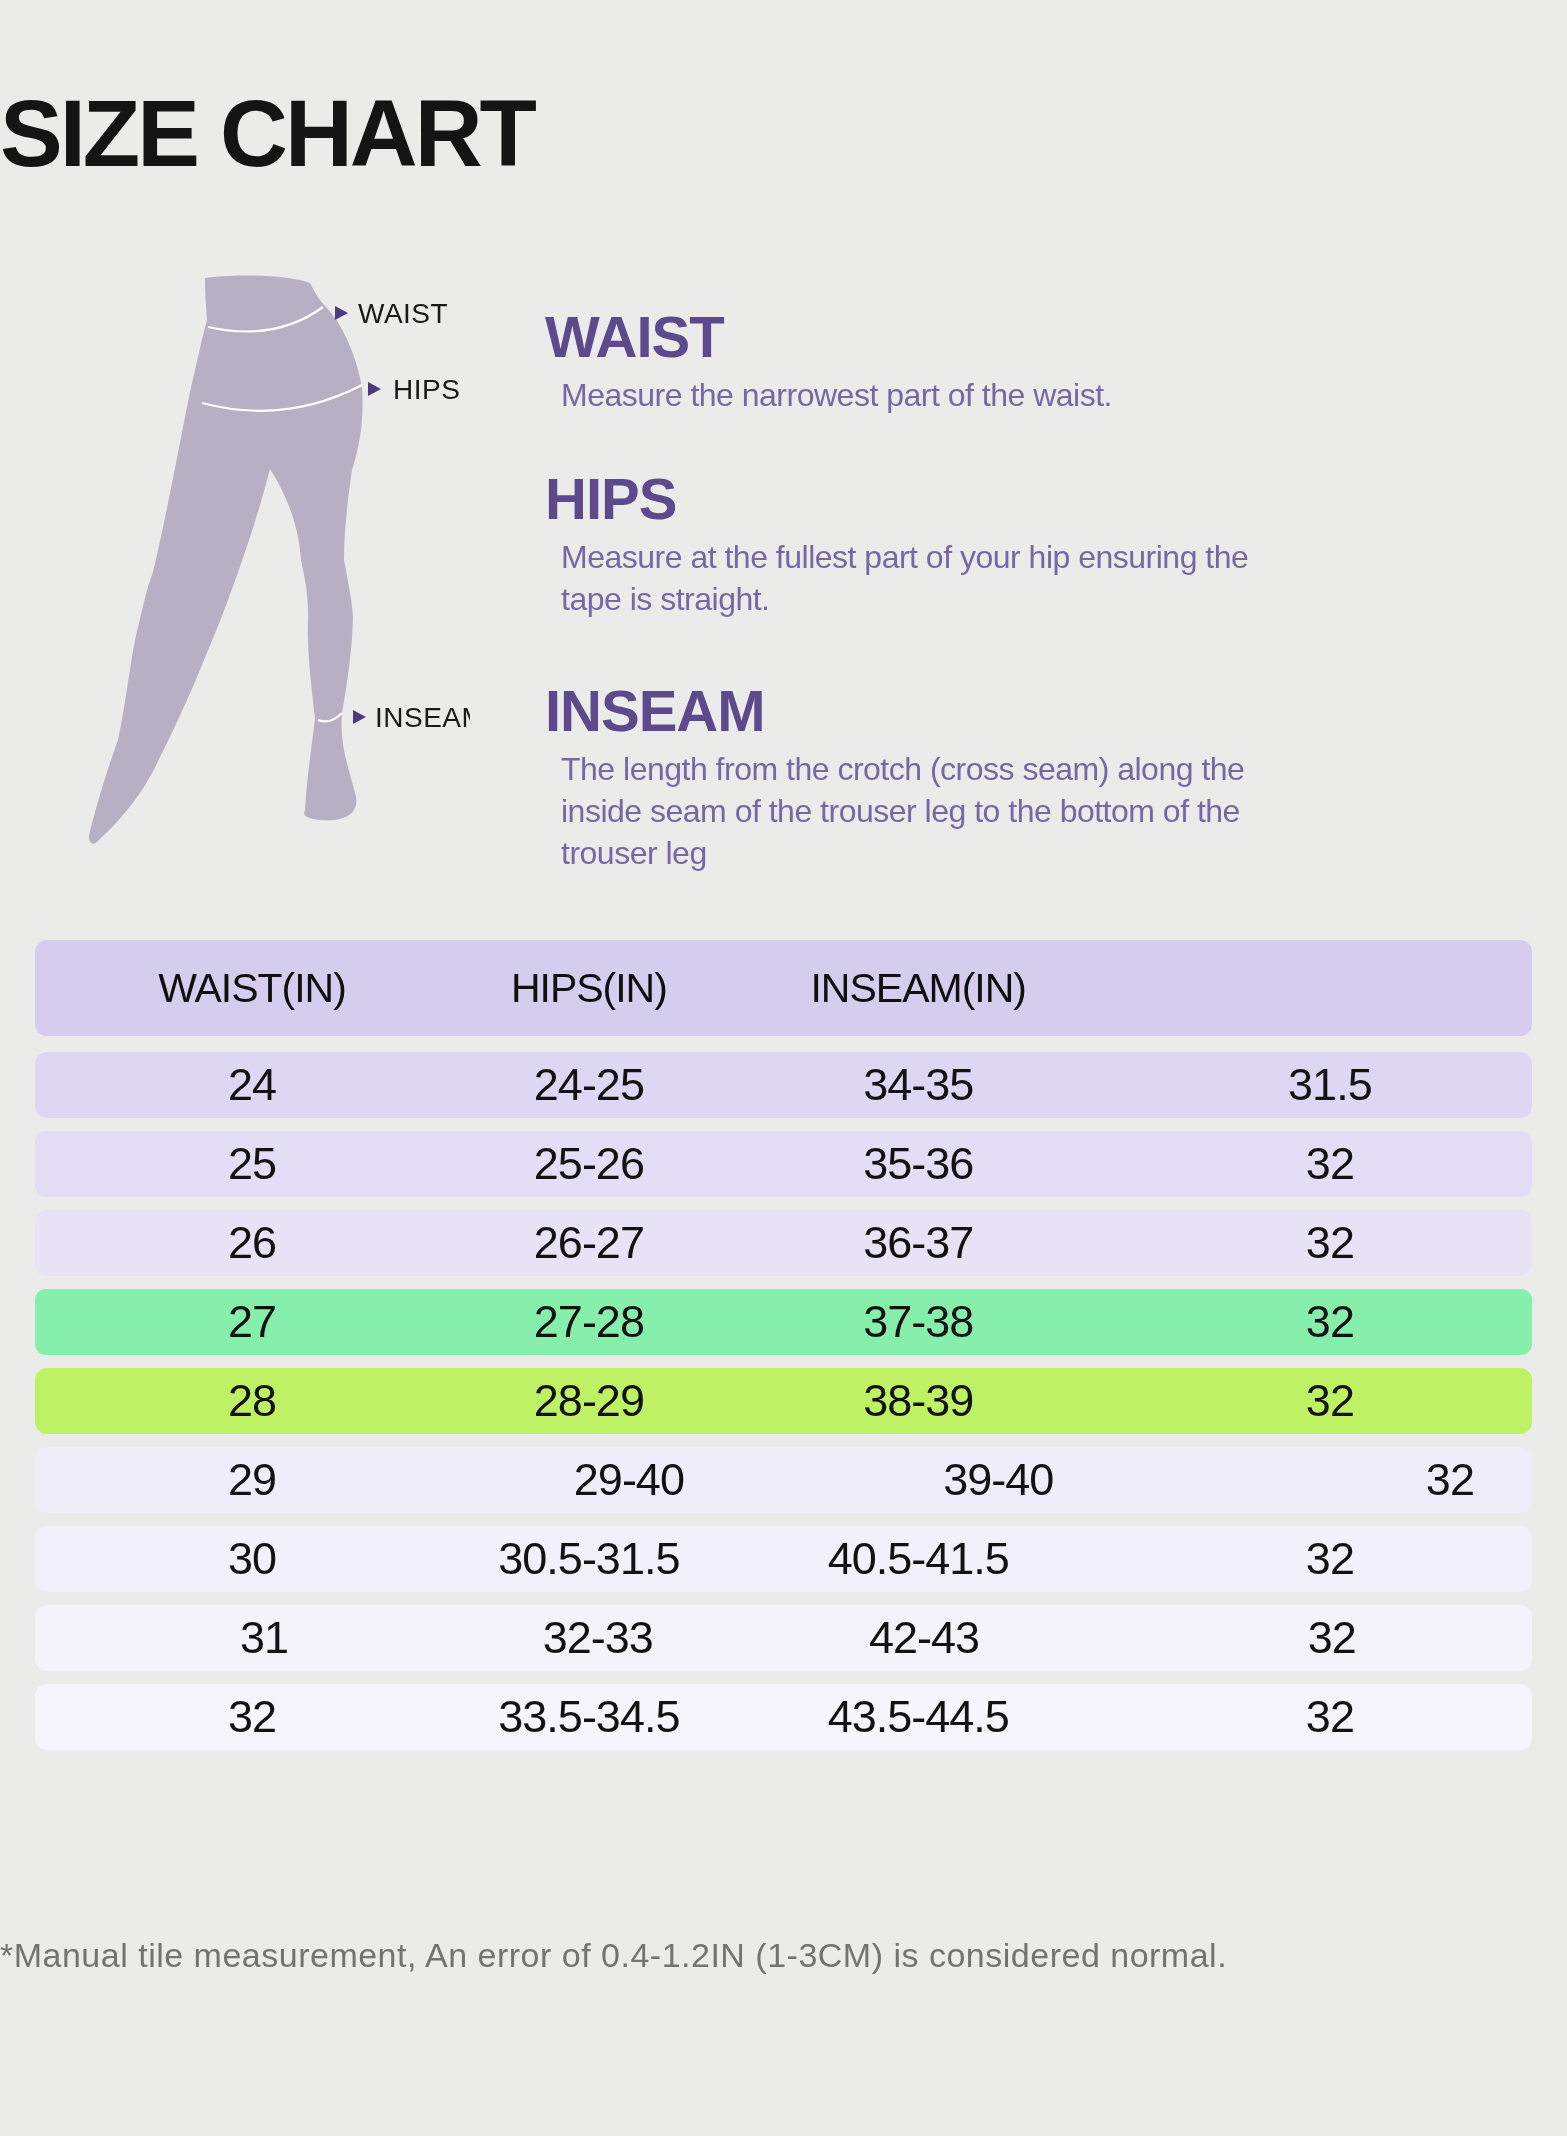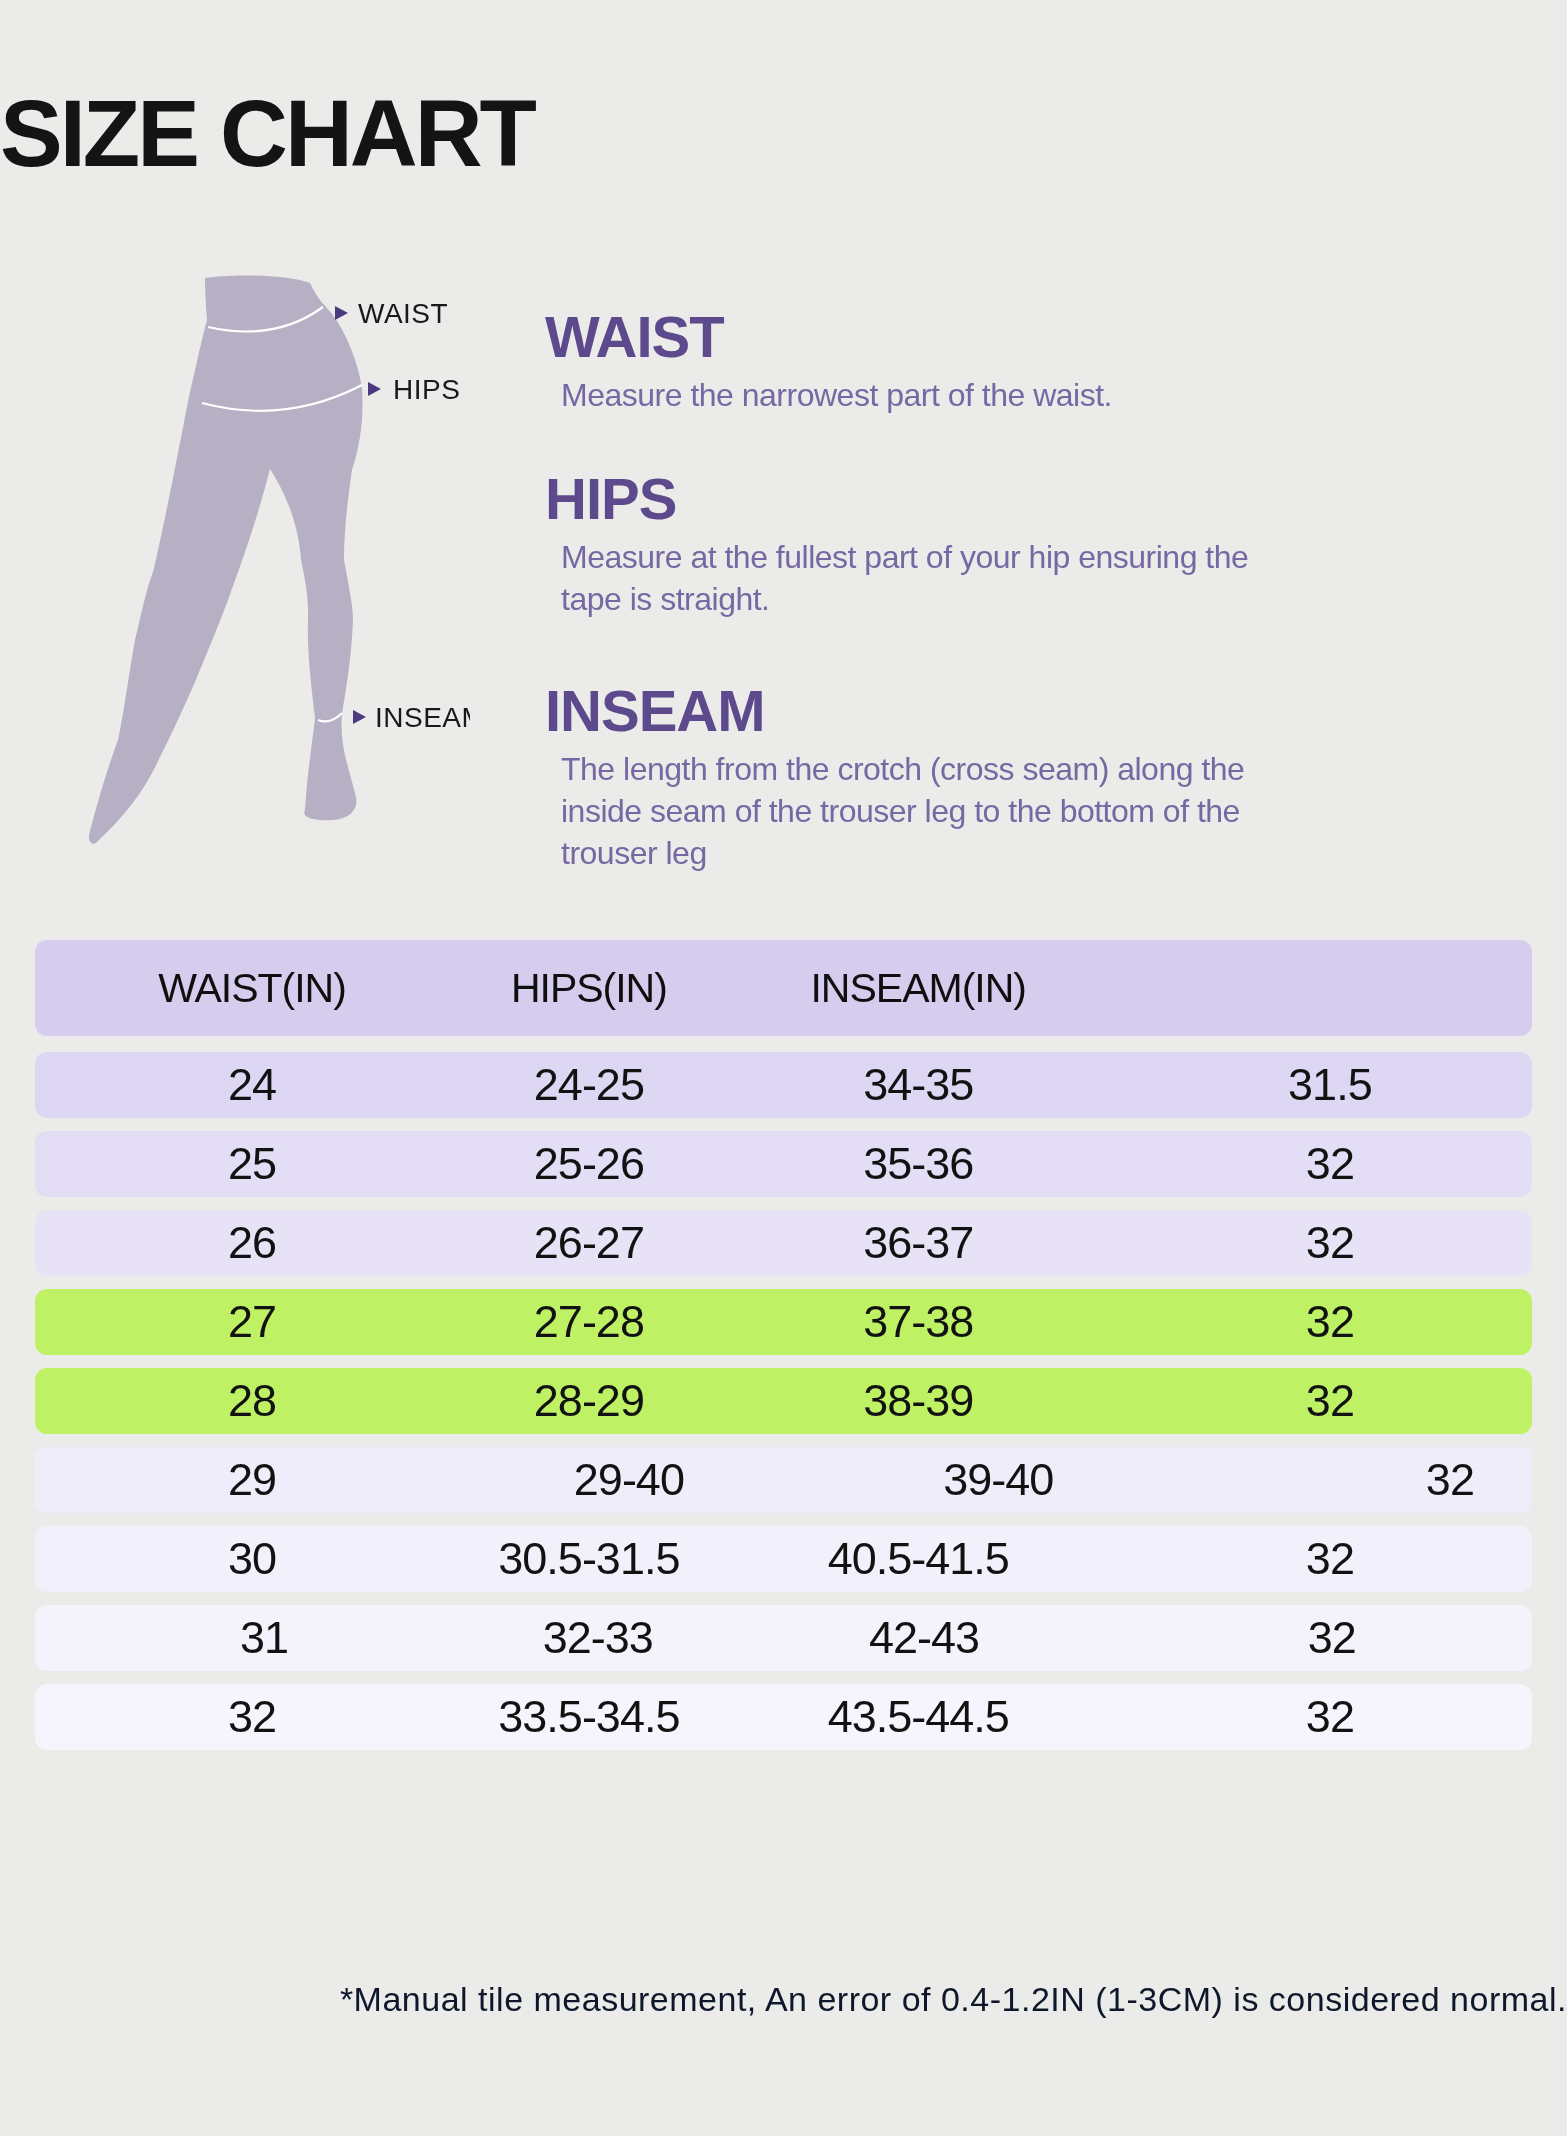--- a/index.html
+++ b/index.html
@@ -35,22 +35,22 @@
     display:grid;grid-template-columns:29% 16% 28% 27%;align-items:center;
     font-size:41px;letter-spacing:-1px;color:#0f0f0f;font-weight:500;
   }
   .trow{
     height:66px;border-radius:12px;margin-bottom:13px;
     display:grid;grid-template-columns:29% 16% 28% 27%;align-items:center;
     font-size:45px;letter-spacing:-1px;color:#121212;
   }
   .tcell{text-align:center;}
   .footnote{
-    position:absolute;top:1980px;left:0;width:100%;text-align:right;
-    font-size:34px;letter-spacing:0.5px;color:#0f172a;
+    position:absolute;top:1936px;left:0;width:100%;text-align:left;
+    font-size:34px;letter-spacing:0.5px;color:#737373;
   }
 </style>
 </head>
 <body>
 
 <div class="canvas">
 
   <h1 class="title">SIZE CHART</h1>
 
   <svg class="figure" viewBox="0 0 390 590">
@@ -127,21 +127,21 @@
           <div class="tcell">25-26</div>
           <div class="tcell">35-36</div>
           <div class="tcell">32</div>
         </div>
         <div class="trow" style="background: rgb(231, 226, 246);">
           <div class="tcell">26</div>
           <div class="tcell">26-27</div>
           <div class="tcell">36-37</div>
           <div class="tcell">32</div>
         </div>
-        <div class="trow" style="background: #bef264;">
+        <div class="trow" style="background: #86efac; border-radius: 11px;">
           <div class="tcell">27</div>
           <div class="tcell">27-28</div>
           <div class="tcell">37-38</div>
           <div class="tcell">32</div>
         </div>
         <div class="trow" style="background: #bef264;">
           <div class="tcell">28</div>
           <div class="tcell">28-29</div>
           <div class="tcell">38-39</div>
           <div class="tcell">32</div>

